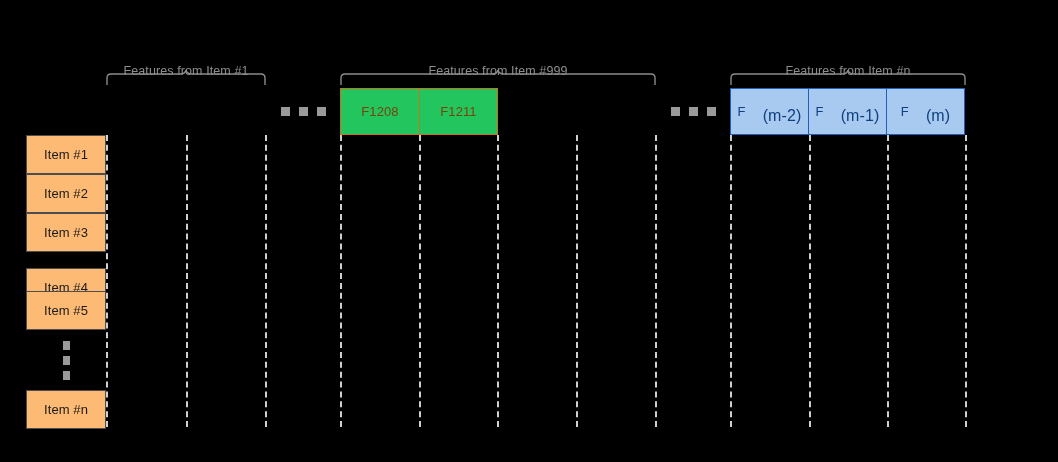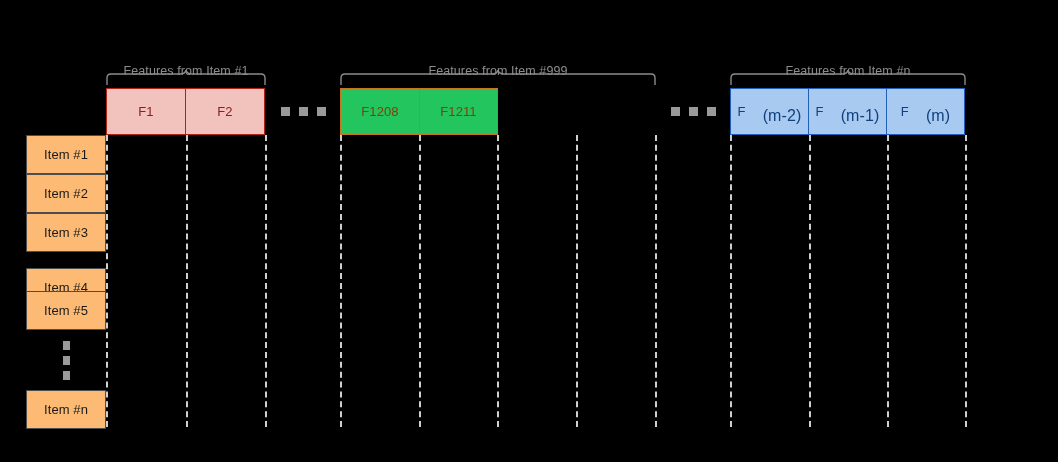--- a/index.html
+++ b/index.html
@@ -148,26 +148,20 @@
     </div>
   </div>
 
   <div class="bracket-label" style="left:106px; width:160px">Features from Item #1</div>
   <div class="bracket" style="left:106px; width:160px">
     <svg width="160" height="16" viewBox="0 0 160 16">
       <path d="M1,15 L1,8 Q1,4 5,4 L74,4 Q79,4 80,0 Q81,4 86,4 L155,4 Q159,4 159,8 L159,15" fill="none" stroke="#8c8c8c" stroke-width="1.4"></path>
     </svg>
   </div>
 
-  <div class="group g-red" style="left:106px">
-    <div class="cells">
-      <div class="cell" style="width:80px">F1</div>
-      <div class="cell" style="width:80px">F2</div>
-    </div>
-  </div>
 
   <div class="dash" style="left:106px"></div>
   <div class="dash" style="left:186px"></div>
   <div class="dash" style="left:265px"></div>
 
   <div class="h-ellipsis" style="left:281px">
     <span></span>
       <span></span>
       <span></span>
   </div>

